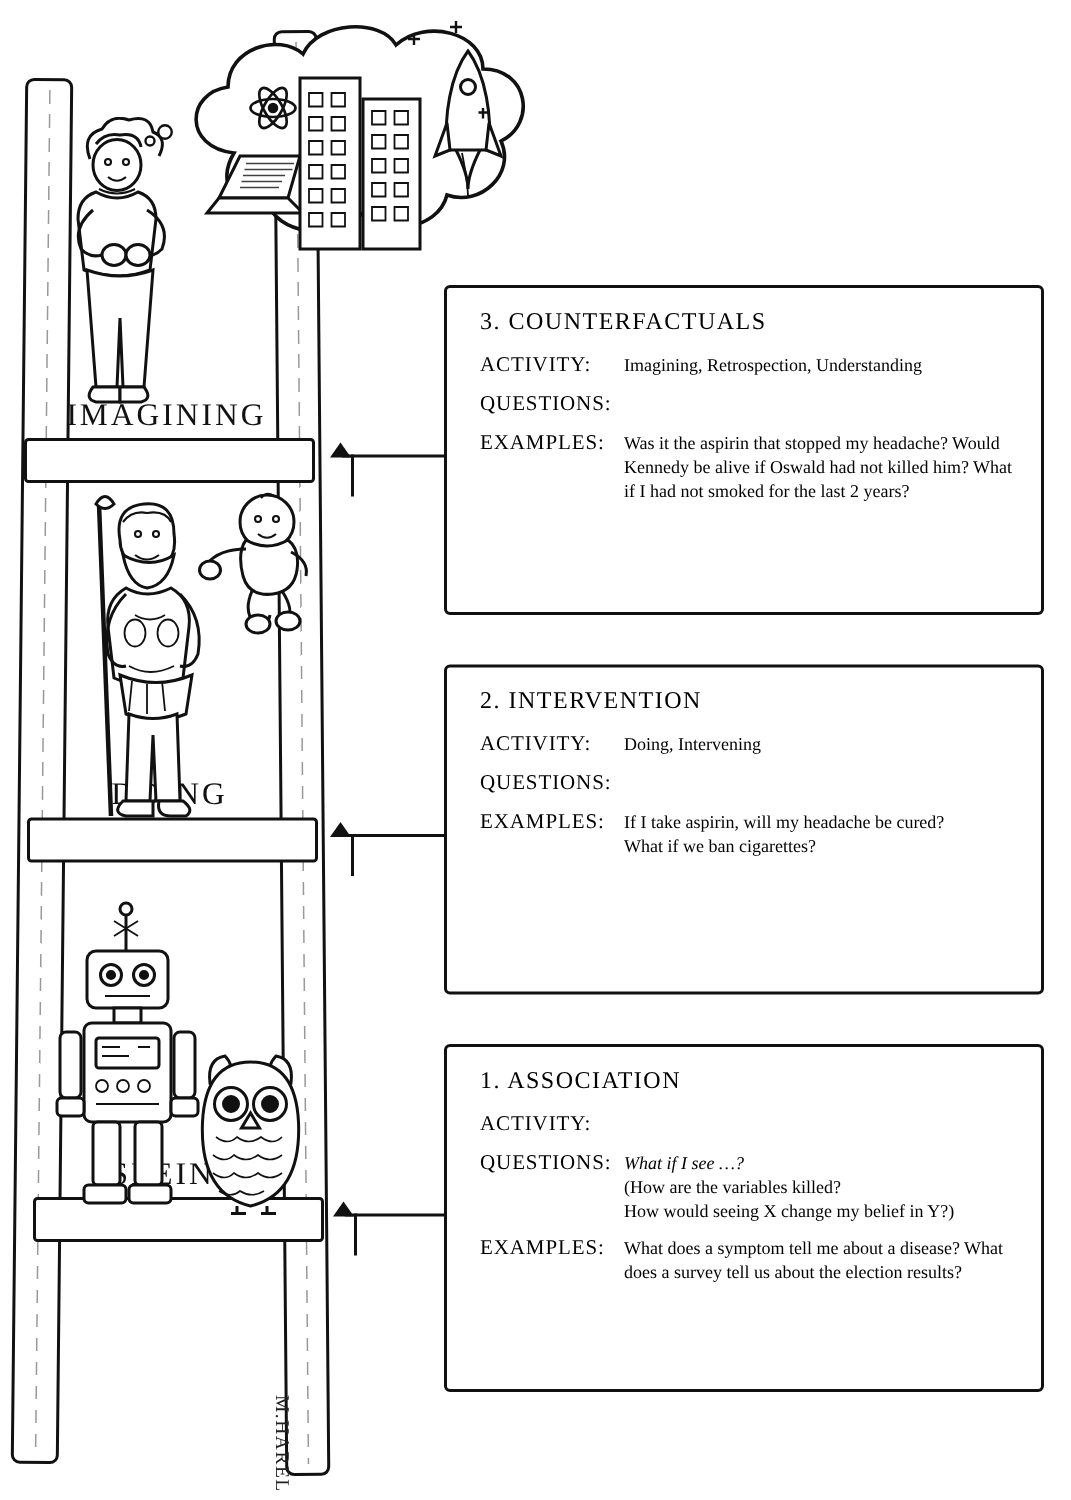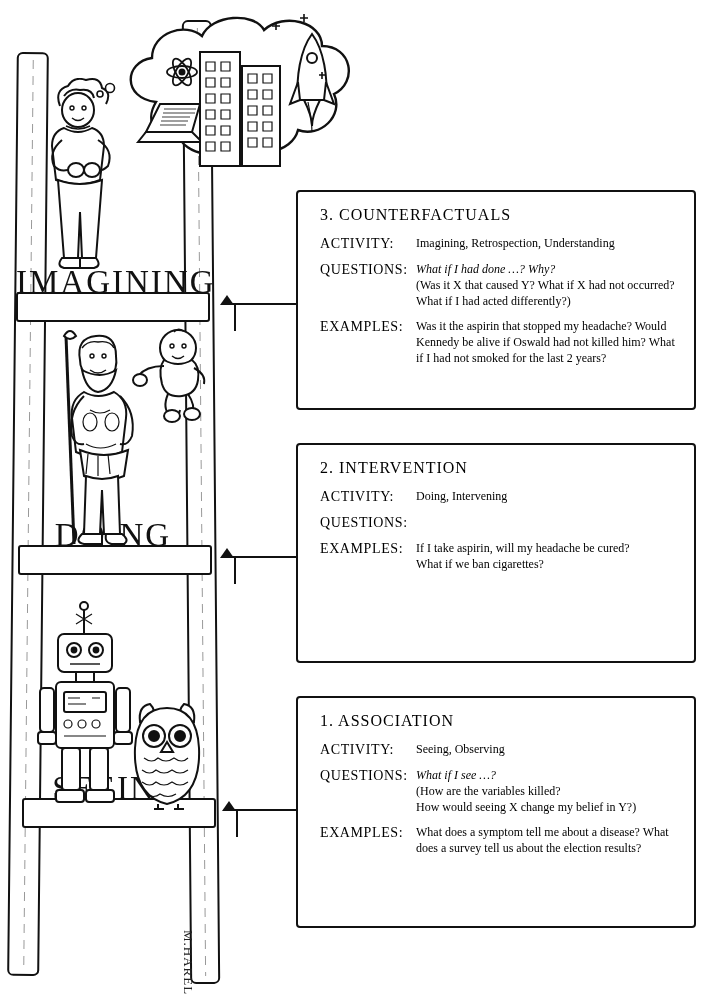--- a/index.html
+++ b/index.html
@@ -66,21 +66,21 @@
     border: 2.5px solid #111;
     height: 26px;
     border-radius: 3px;
   }
   .rung-top    { left: 16px; width: 190px; top: 292px; }
   .rung-mid    { left: 18px; width: 190px; top: 545px; }
   .rung-bottom { left: 22px; width: 190px; top: 798px; }
   .rung-label {
     position: absolute;
     font-family: "Liberation Serif", serif;
-    font-size: 33px;
+    font-size: 21px;
     letter-spacing: 2px;
     color: #111;
     text-align: center;
     width: 190px;
   }
   .rung-label.top    { left: 16px; top: 264px; }
   .rung-label.mid    { left: 18px; top: 517px; }
   .rung-label.bottom { left: 22px; top: 770px; }
 
   .signature {
@@ -429,24 +429,20 @@
   <div class="panel panel-3">
     <div class="panel-title">3. COUNTERFACTUALS</div>
 
     <div class="row">
       <div class="row-label">ACTIVITY:</div>
       <div class="row-body">Imagining, Retrospection, Understanding</div>
     </div>
 
     <div class="row">
       <div class="row-label">QUESTIONS:</div>
-      <div class="row-body">
-        <span class="q-main nowrap-line">What if I had done …? Why?</span>
-        <span class="q-sub">(Was it X that caused Y? What if X had not occurred? What if I had acted differently?)</span>
-      </div>
     </div>
 
     <div class="row">
       <div class="row-label">EXAMPLES:</div>
       <div class="row-body">Was it the aspirin that stopped my headache? Would Kennedy be alive if Oswald had not killed him? What if I had not smoked for the last 2 years?</div>
     </div>
   </div>
 
   <div class="panel panel-2">
     <div class="panel-title">2. INTERVENTION</div>
@@ -467,21 +463,20 @@
         <span class="nowrap-line">What if we ban cigarettes?</span>
       </div>
     </div>
   </div>
 
   <div class="panel panel-1">
     <div class="panel-title">1. ASSOCIATION</div>
 
     <div class="row">
       <div class="row-label">ACTIVITY:</div>
-      <div class="row-body">Seeing, Observing</div>
     </div>
 
     <div class="row">
       <div class="row-label">QUESTIONS:</div>
       <div class="row-body">
         <span class="q-main nowrap-line">What if I see …?</span>
         <span class="q-sub nowrap-line">(How are the variables killed?</span>
         <span class="q-sub nowrap-line">How would seeing X change my belief in Y?)</span>
       </div>
     </div>

